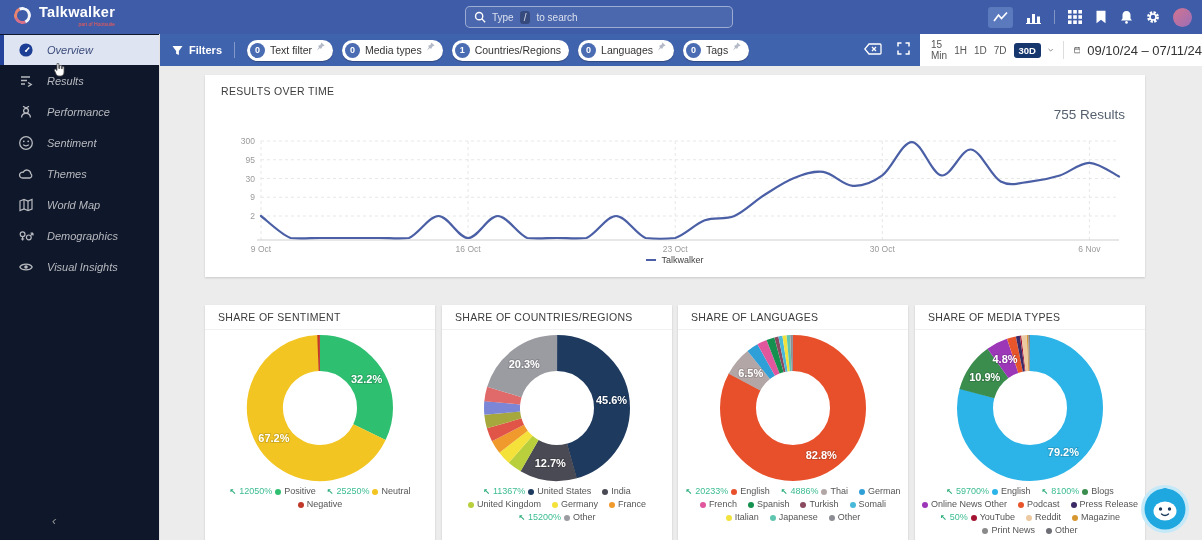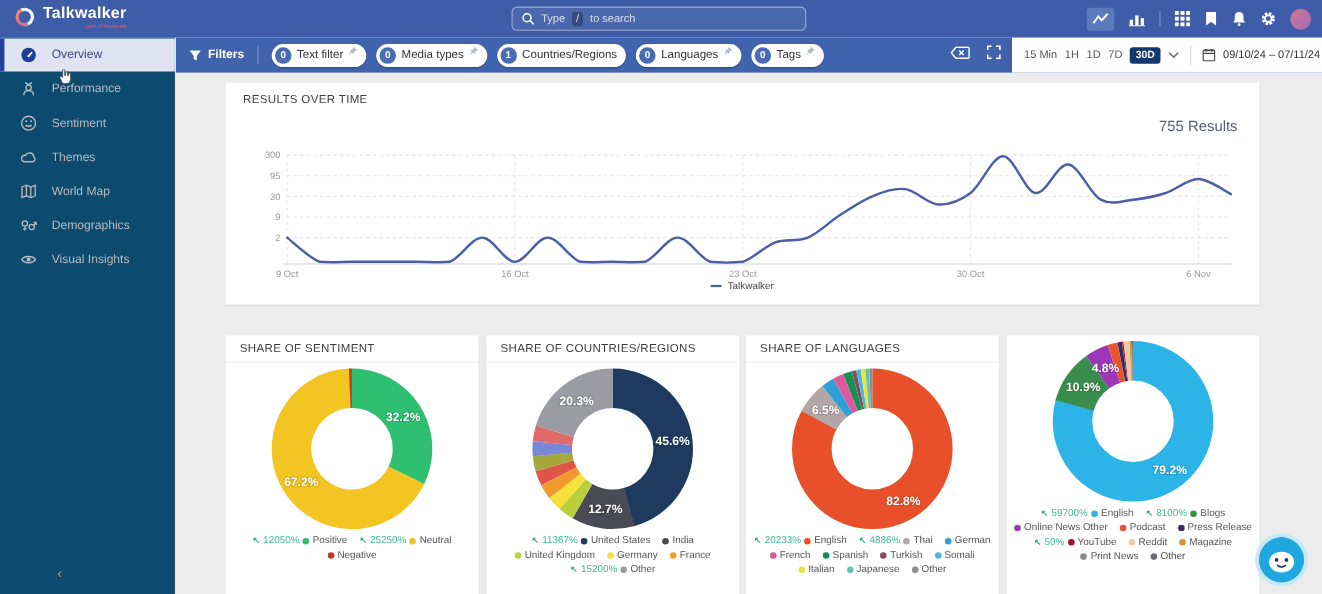--- a/index.html
+++ b/index.html
@@ -15,41 +15,41 @@
   .search-box { position:absolute; left:465px; top:6px; width:268px; height:22px; border:1px solid rgba(255,255,255,.45); background:rgba(255,255,255,.07); border-radius:5px; display:flex; align-items:center; padding:0 8px; gap:6px; cursor:text; }
   .search-box span { color:rgba(255,255,255,.8); font-size:10px; }
   .key-chip { background:rgba(0,0,0,.28); border-radius:3px; padding:1px 4px; font-size:9px; }
   .topbar-icons { position:absolute; right:10px; top:0; height:34px; display:flex; align-items:center; gap:13px; }
   .tb-icon { display:flex; align-items:center; justify-content:center; cursor:pointer; }
   .tb-active { background:#5b79bd; border-radius:3px; padding:4px 5px; }
   .tb-sep { width:1px; height:14px; background:rgba(255,255,255,.35); }
   .avatar { width:19px; height:19px; border-radius:50%; background:linear-gradient(135deg,#d4738f,#9a6fb8); cursor:pointer; }
 
   
-  .sidebar { position:absolute; left:0; top:34px; width:160px; height:506px; background:#0c4a6e; border-right:1px solid #e2e2e2; z-index:4; }
+  .sidebar { position:absolute; left:0; top:34px; width:160px; height:506px; background:#0f172a; border-right:1px solid #e2e2e2; z-index:4;font-style:italic; }
   .side-item { height:30px; display:flex; align-items:center; gap:13px; padding-left:18px; color:#b8babf; font-size:11px; cursor:pointer; margin-top:1px; }
   .side-item svg { flex:0 0 16px; }
   .side-item.active { background:#dee4f2; border-left:4px solid #24439b; padding-left:14px; color:#1c3e94; }
   .side-item.active .side-label { color:#3a4a7a; }
   .side-collapse { position:absolute; left:52px; bottom:12px; color:#9a9a9a; font-size:13px; cursor:pointer; }
   .cursor-hand { position:absolute; left:52px; top:28px; }
 
   
   .filterbar { position:absolute; left:160px; top:34px; width:1042px; height:32px; background:#4063ae; display:flex; align-items:center; padding-left:12px; gap:9px; z-index:3; }
   .filters-btn { display:flex; align-items:center; gap:6px; color:#fff; font-size:11px; font-weight:bold; cursor:pointer; }
   .fb-sep { width:1px; height:16px; background:rgba(255,255,255,.35); margin:0 3px; }
   .pill { background:#fff; border-radius:11px; height:21px; display:flex; align-items:center; padding:0 8px 0 3px; gap:5px; font-size:10.5px; color:#333; cursor:pointer; box-shadow:0 1px 1px rgba(0,0,0,.25); white-space:nowrap; }
   .pill .cnt { width:15px; height:15px; border-radius:50%; background:#4a6cb3; color:#fff; font-size:9px; font-weight:bold; display:flex; align-items:center; justify-content:center; }
   .pin { margin-top:-7px; margin-left:-1px; opacity:.65; }
   .fb-tools { position:absolute; right:292px; display:flex; gap:15px; align-items:center; }
   .white-seg { position:absolute; right:0; top:0; width:282px; height:32px; background:#fff; display:flex; align-items:center; padding-left:11px; gap:7px; font-size:10px; color:#555; }
   .tr-opt { cursor:pointer; }
   .tr-chip { background:#16366e; color:#fff; font-weight:bold; border-radius:3px; padding:2px 5px; font-size:9.5px; }
   .ws-sep { width:1px; height:18px; background:#ddd; margin:0 3px; }
-  .date-txt { color:#333; font-size:10px; cursor:pointer; white-space:nowrap; }
+  .date-txt { color:#333; font-size:13px; cursor:pointer; white-space:nowrap; }
 
   
   .card { position:absolute; background:#fff; box-shadow:0 1px 2px rgba(0,0,0,.15); }
   .results-card { left:205px; top:75px; width:940px; height:202px; }
   .card-title { font-size:10.5px; font-weight:normal; color:#3c3c3c; letter-spacing:.3px; }
   .results-card .card-title { position:absolute; left:16px; top:10px; }
   .results-count { position:absolute; right:20px; top:32px; font-size:13.5px; color:#55606e; }
   .line-svg { position:absolute; left:16px; top:58px; }
   .grid { stroke:#e7e7e7; stroke-dasharray:3 3; stroke-width:1; }
   .axis { stroke:#cfcfcf; stroke-width:1; }
@@ -147,20 +147,27 @@
         <circle cx="8" cy="8" r="6.6" fill="currentColor"></circle>
         <line x1="8" y1="9" x2="11.2" y2="5.4" stroke="#fff" stroke-width="1.5"></line>
         <circle cx="8" cy="9" r="1.1" fill="#fff"></circle>
       </svg>
     <span class="side-label">Overview</span>
   </div>
   <div class="cursor-hand">
     <svg width="14" height="16" viewBox="0 0 14 16">
         <path d="M5 1.5 h1.8 v5 h.9 v-3 h1.7 v3.2 h.9 v-2 h1.7 v5.3 c0 2.2 -1.2 4 -3.3 4 h-1.8 c-1.6 0 -2.6 -.9 -3 -2.4 l-1.6 -3.6 1 -0.9 1.7 1.4 z" fill="#fff" stroke="#555" stroke-width=".8"></path>
       </svg>
+  </div>
+  <div class="side-item">
+    <svg width="16" height="16" viewBox="0 0 16 16" fill="none" stroke="currentColor" stroke-width="1.4">
+        <path d="M3 4 h9 M3 7.5 h6 M3 11 h4"></path>
+        <path d="M10 9.5 l3.2 2 -3.2 2"></path>
+      </svg>
+    <span class="side-label">Results</span>
   </div>
   <div class="side-item">
     <svg width="16" height="16" viewBox="0 0 16 16" fill="none" stroke="currentColor" stroke-width="1.3">
         <path d="M5 2.2 l3 1.8 3-1.8"></path>
         <circle cx="8" cy="6.8" r="2.4"></circle>
         <path d="M3.6 13.6 c0-2.8 1.9-4.2 4.4-4.2 s4.4 1.4 4.4 4.2"></path>
       </svg>
     <span class="side-label">Performance</span>
   </div>
   <div class="side-item">
@@ -468,20 +475,23 @@
           <span>Japanese</span>
         </span>
         <span class="legend-item">
           <span class="dot" style="background:#8d8d95"></span>
           <span>Other</span>
         </span>
       </div>
     </div>
 </div>
 <div class="card donut-card" style="left:915px">
+  <div class="head">
+      <span class="card-title">SHARE OF MEDIA TYPES</span>
+    </div>
   <svg id="donut-3" class="donut-svg" width="220" height="152" viewBox="0 0 220 152">
       <circle r="55" cx="110" cy="76" fill="none" stroke="#2cb4e8" stroke-width="36" stroke-dasharray="273.70 345.58" transform="rotate(-90.00 110 76)"></circle>
       <circle r="55" cx="110" cy="76" fill="none" stroke="#3b8d4e" stroke-width="36" stroke-dasharray="37.67 345.58" transform="rotate(195.12 110 76)"></circle>
       <circle r="55" cx="110" cy="76" fill="none" stroke="#9c37b8" stroke-width="36" stroke-dasharray="16.59 345.58" transform="rotate(234.36 110 76)"></circle>
       <circle r="55" cx="110" cy="76" fill="none" stroke="#e8552b" stroke-width="36" stroke-dasharray="6.91 345.58" transform="rotate(251.64 110 76)"></circle>
       <circle r="55" cx="110" cy="76" fill="none" stroke="#3c2a66" stroke-width="36" stroke-dasharray="3.11 345.58" transform="rotate(258.84 110 76)"></circle>
       <circle r="55" cx="110" cy="76" fill="none" stroke="#a31230" stroke-width="36" stroke-dasharray="1.04 345.58" transform="rotate(262.08 110 76)"></circle>
       <circle r="55" cx="110" cy="76" fill="none" stroke="#ecc9a1" stroke-width="36" stroke-dasharray="4.15 345.58" transform="rotate(263.16 110 76)"></circle>
       <circle r="55" cx="110" cy="76" fill="none" stroke="#d69730" stroke-width="36" stroke-dasharray="1.04 345.58" transform="rotate(267.48 110 76)"></circle>
       <circle r="55" cx="110" cy="76" fill="none" stroke="#8a8a8a" stroke-width="36" stroke-dasharray="0.69 345.58" transform="rotate(268.56 110 76)"></circle>

